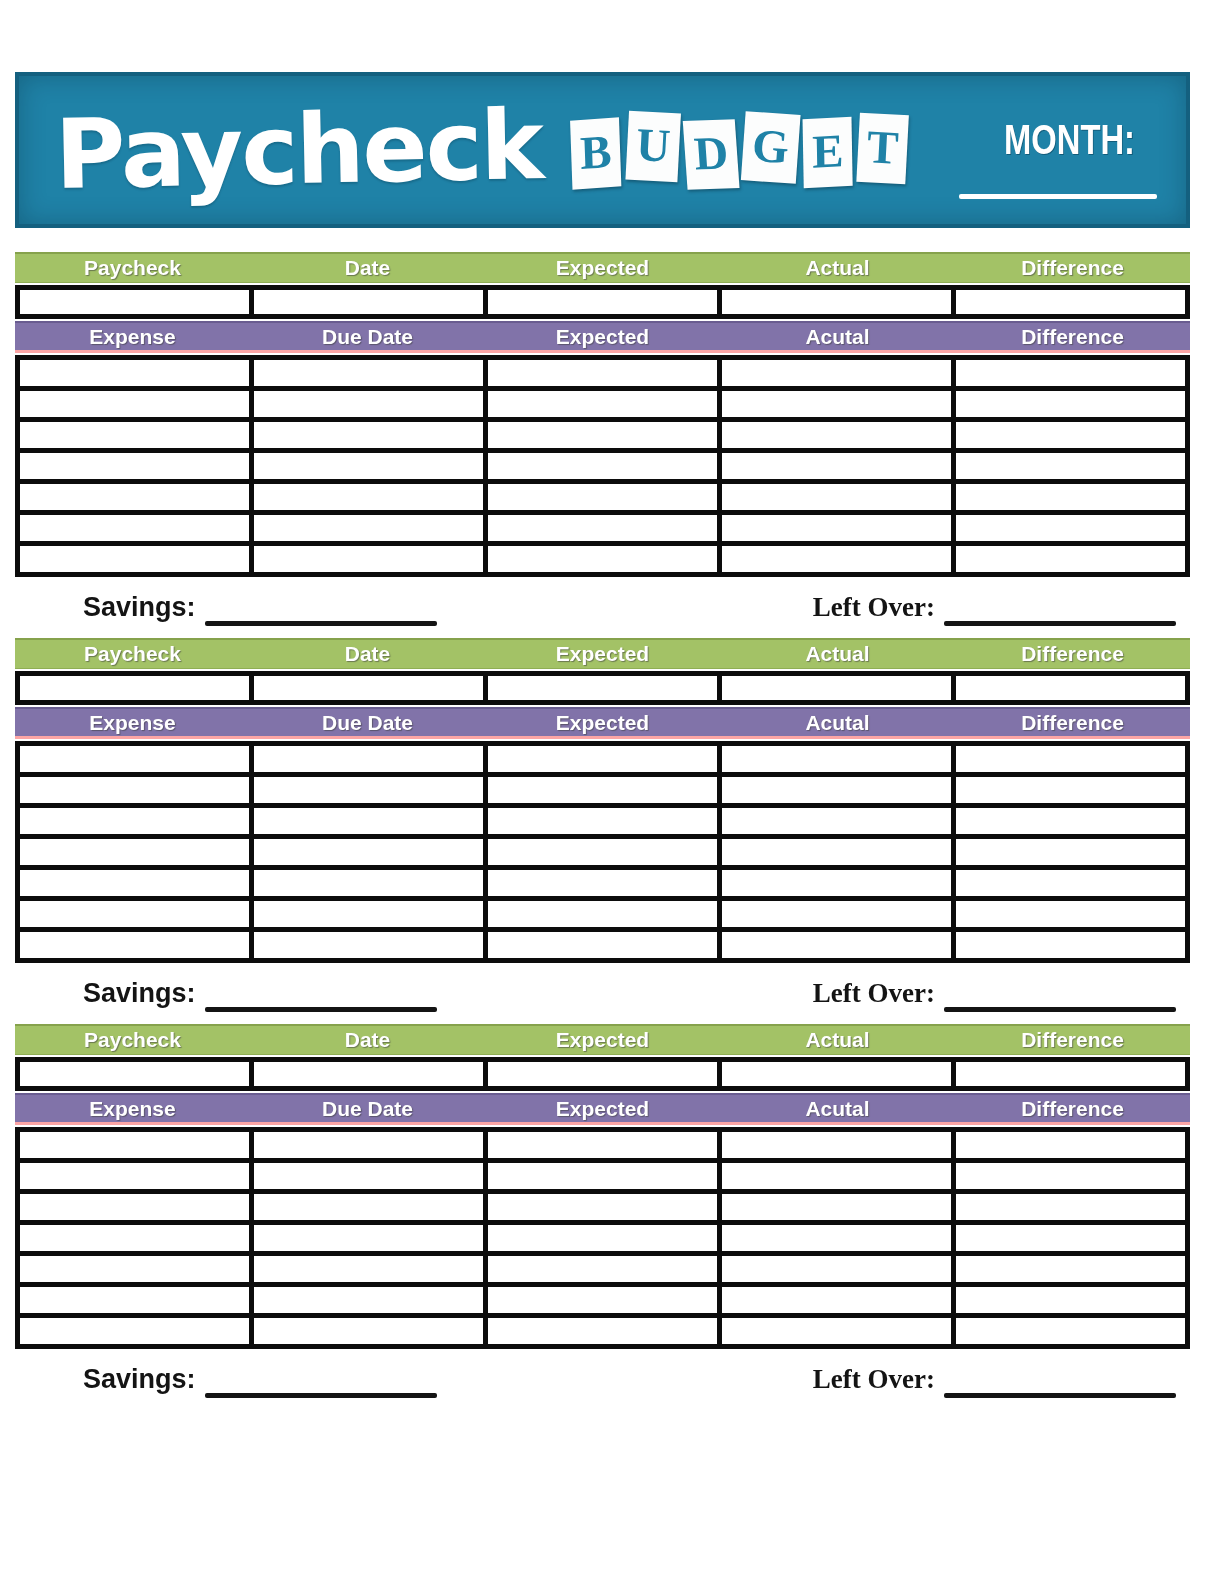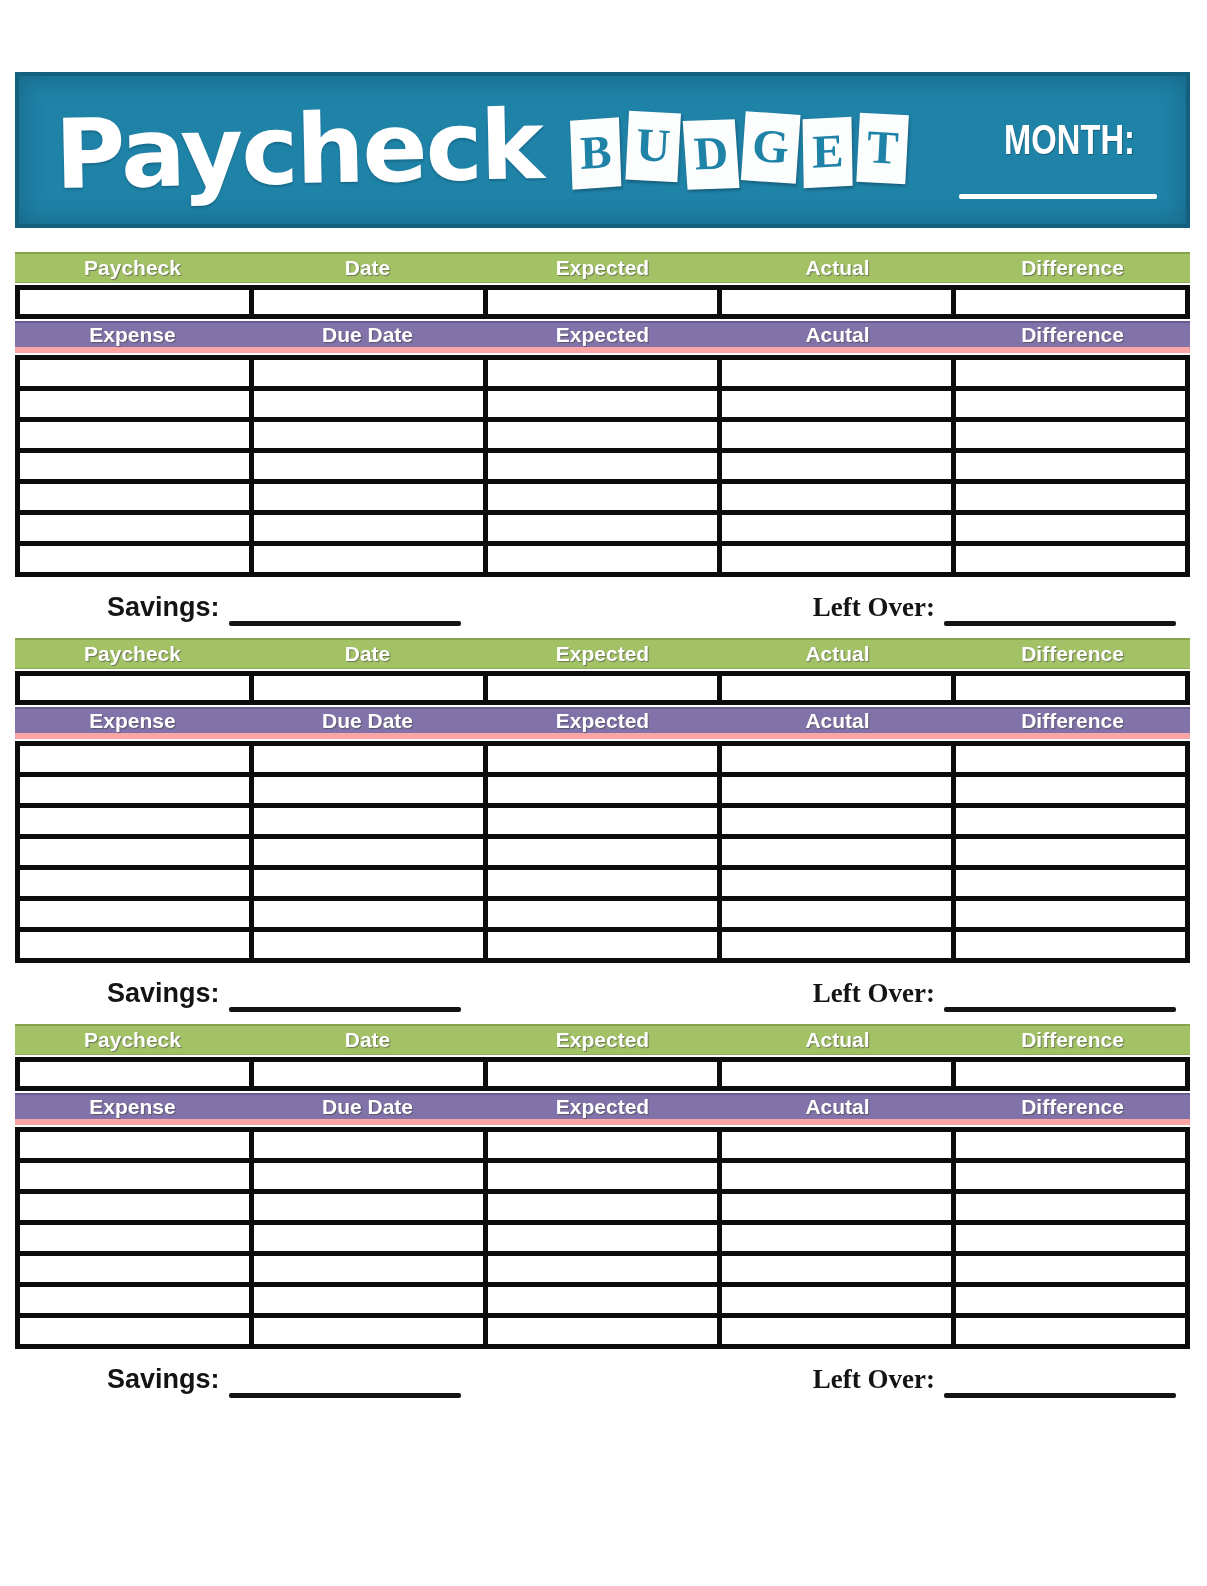--- a/index.html
+++ b/index.html
@@ -73,21 +73,21 @@
   .bar {
     display:grid; grid-template-columns:repeat(5,1fr);
     align-items:center; text-align:center;
     height:31px;
   }
   .bar span {
     color:#ffffff; font-weight:bold; font-size:21px;
     text-shadow:1px 1px 1px rgba(60,60,60,.55);
   }
   .bar.green  { background:#a3c266; border-top:2px solid #86a24c; border-bottom:1px solid #8fae54; }
-  .bar.purple { background:#8173a9; border-top:2px solid #695c90; border-bottom:6px solid #fca5a5; height:32px; }
+  .bar.purple { background:#8173a9; border-top:2px solid #695c90; border-bottom:3px solid #fca5a5; height:32px; }
 
   table.blank-grid {
     width:100%; border-collapse:collapse; table-layout:fixed;
     margin:2px 0;
   }
   table.blank-grid td {
     border:5px solid #0c0c0c;
     background:#ffffff;
     height:31px;
   }
@@ -103,21 +103,21 @@
     font-size:27px; font-weight:bold; color:#141414;
     white-space:nowrap;
   }
   .blank-line {
     display:inline-block;
     width:232px; height:5px; background:#141414;
     margin-left:9px;
     transform:translateY(10px);
     border-radius:2px;
   }
-  .savings-group  { margin-left:92px; }
+  .savings-group  { margin-left:68px; }
   .leftover-group { margin-left:auto; margin-right:14px;font-family:Liberation Serif, serif; }
 </style>
 </head>
 <body>
 
 <div class="page">
 
   <div class="banner">
     <div class="logo-script">Paycheck</div>
     <div class="logo-budget">

